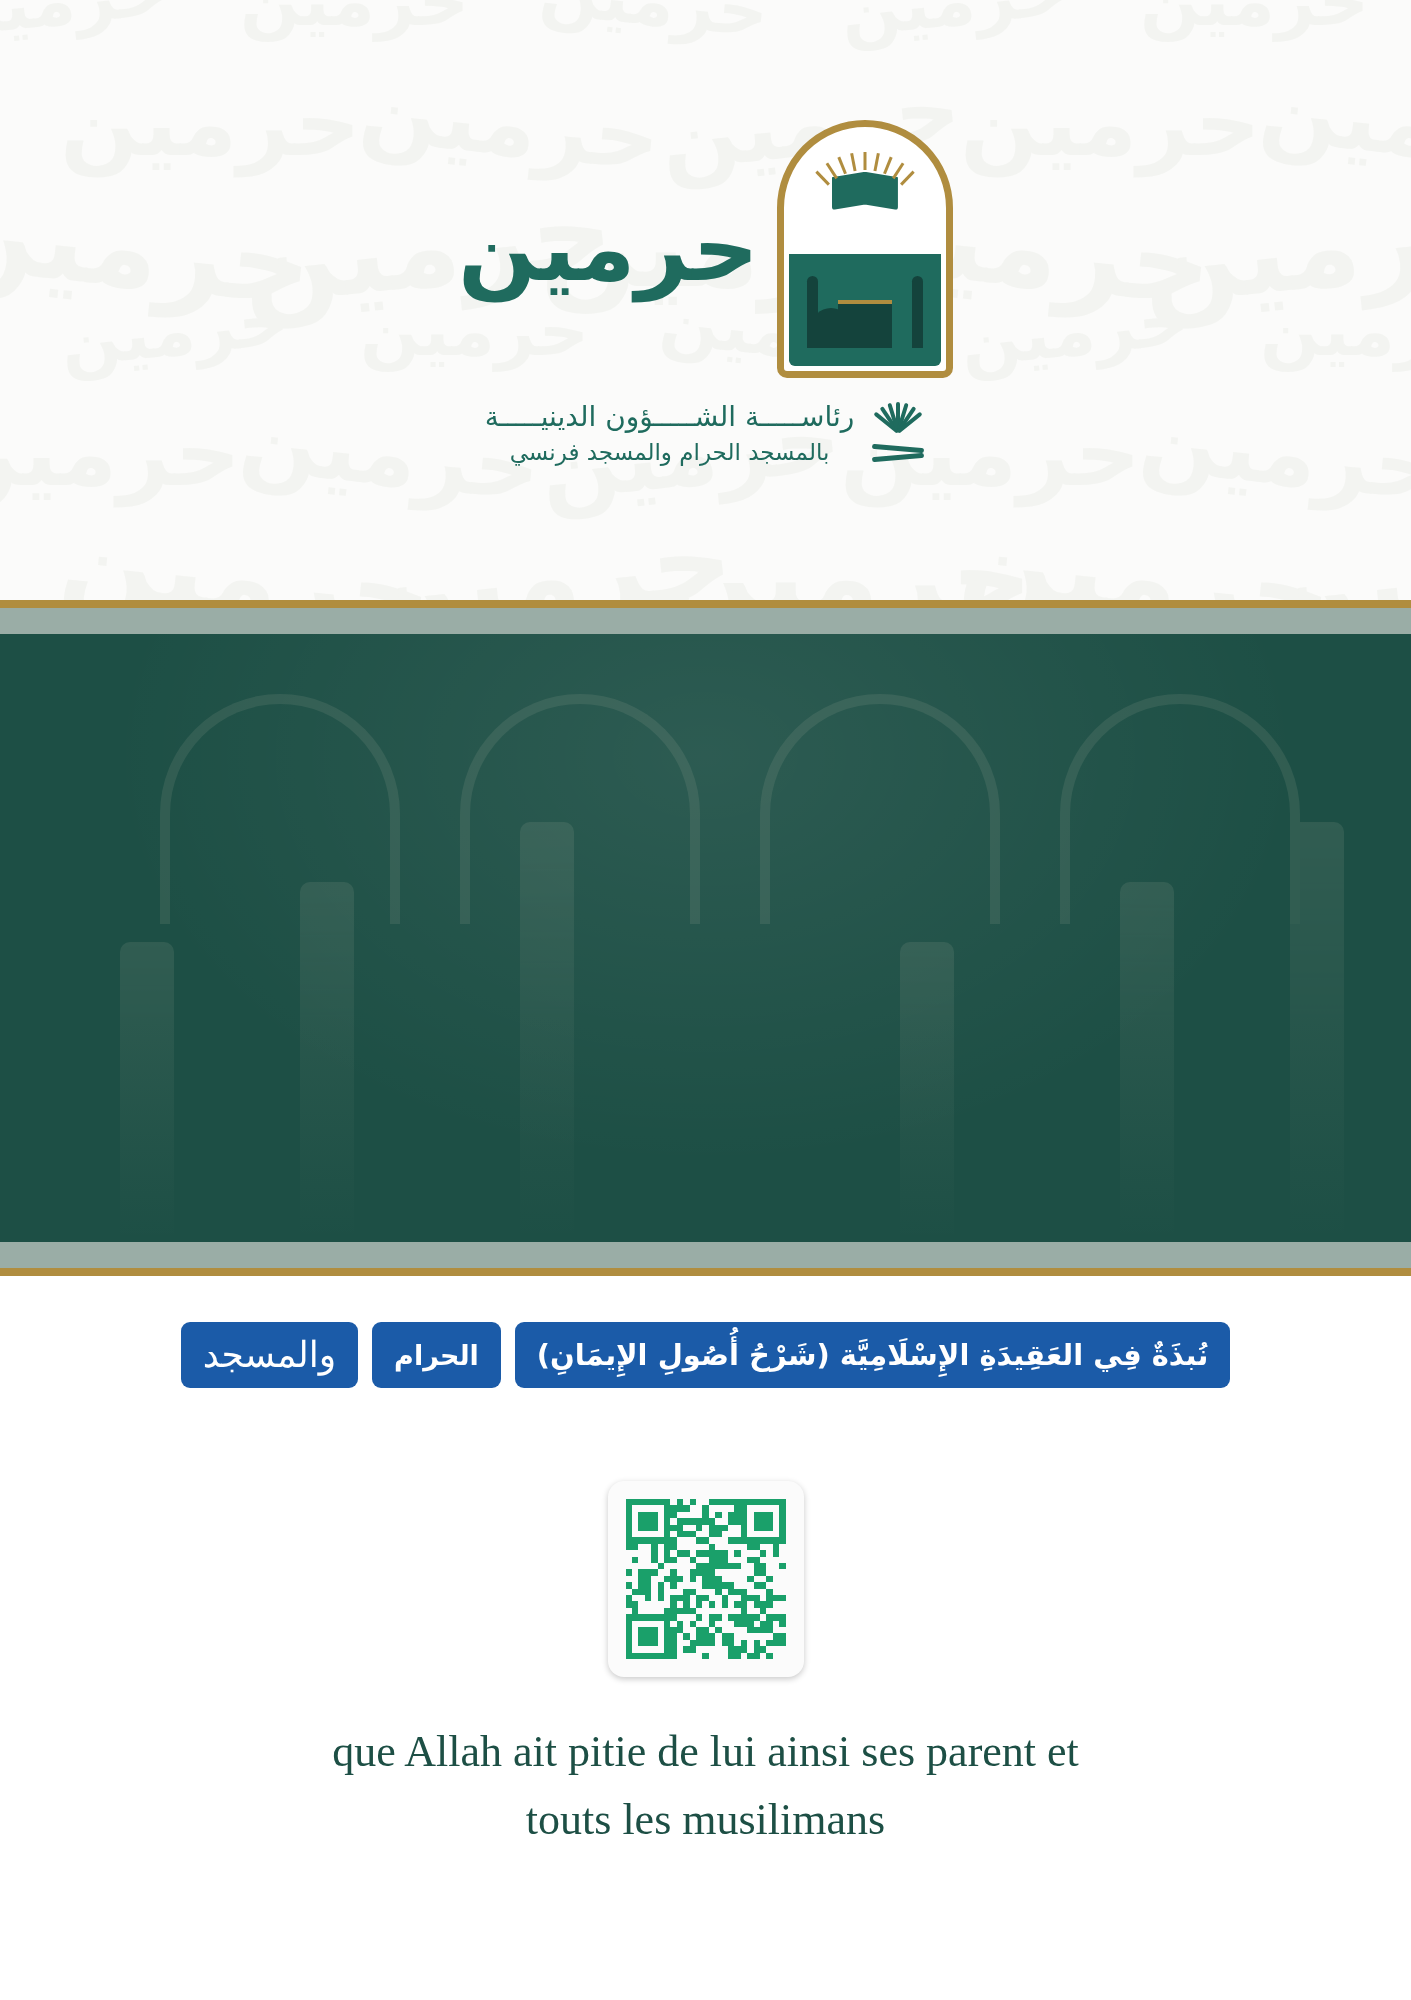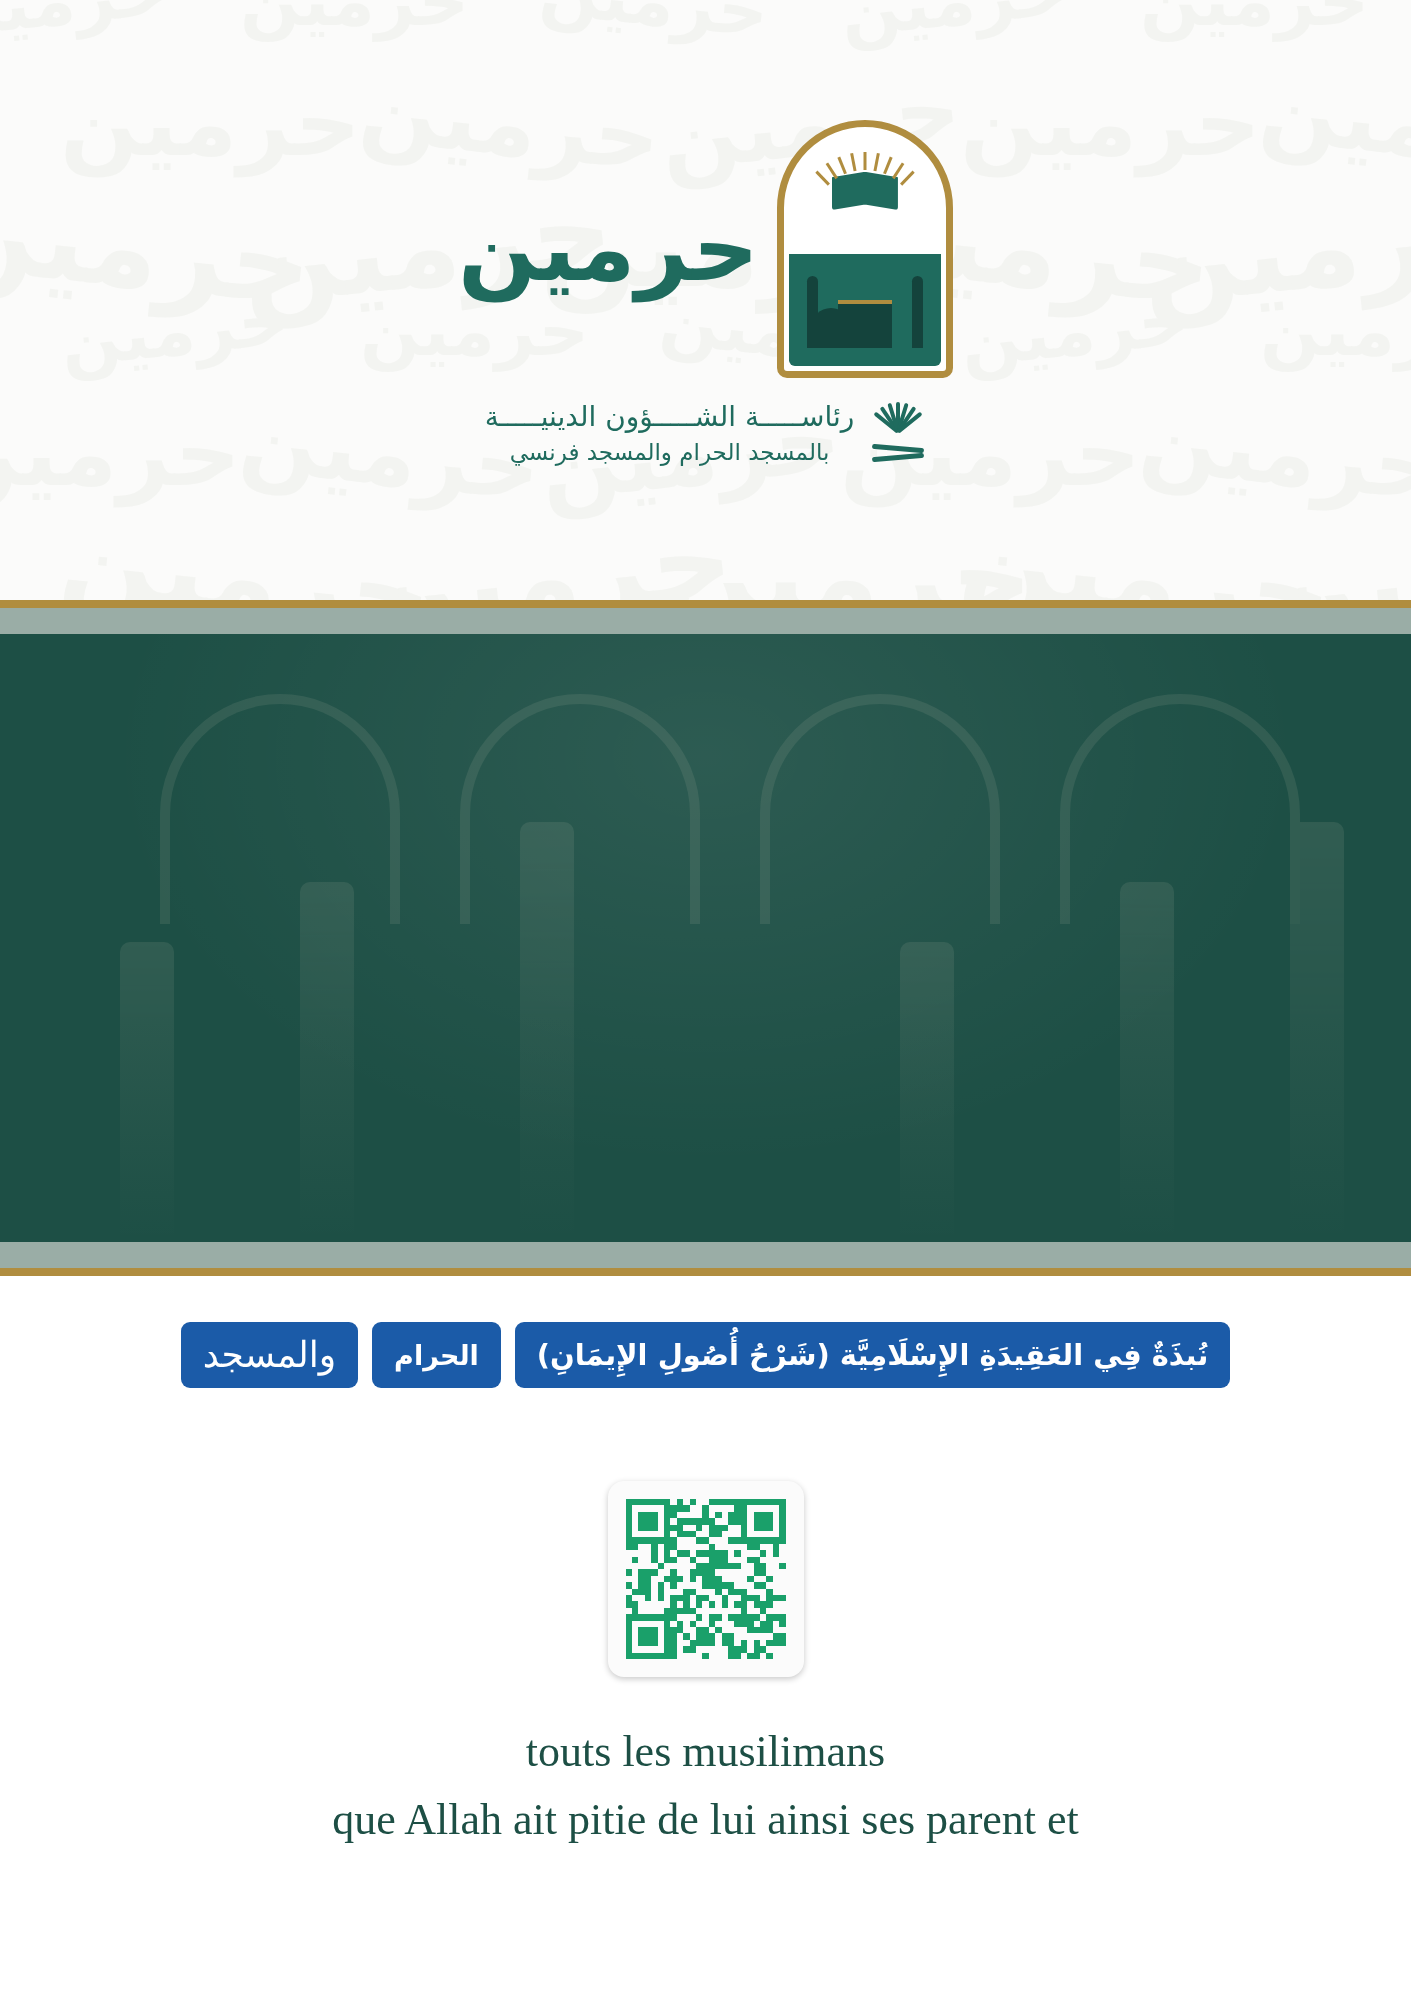--- a/index.html
+++ b/index.html
@@ -1081,15 +1081,15 @@
         <div class="qr-cell" style="background: rgb(26, 160, 106);"></div>
         <div></div>
         <div class="qr-cell" style="background: rgb(26, 160, 106);"></div>
         <div></div>
         <div></div>
       </div>
   </div>
 </div>
 
 <div class="author">
+  <div>que Allah ait pitie de lui ainsi ses parent et</div>
   <div>touts les musilimans</div>
-  <div>que Allah ait pitie de lui ainsi ses parent et</div>
 </div>
 
 </body></html>

